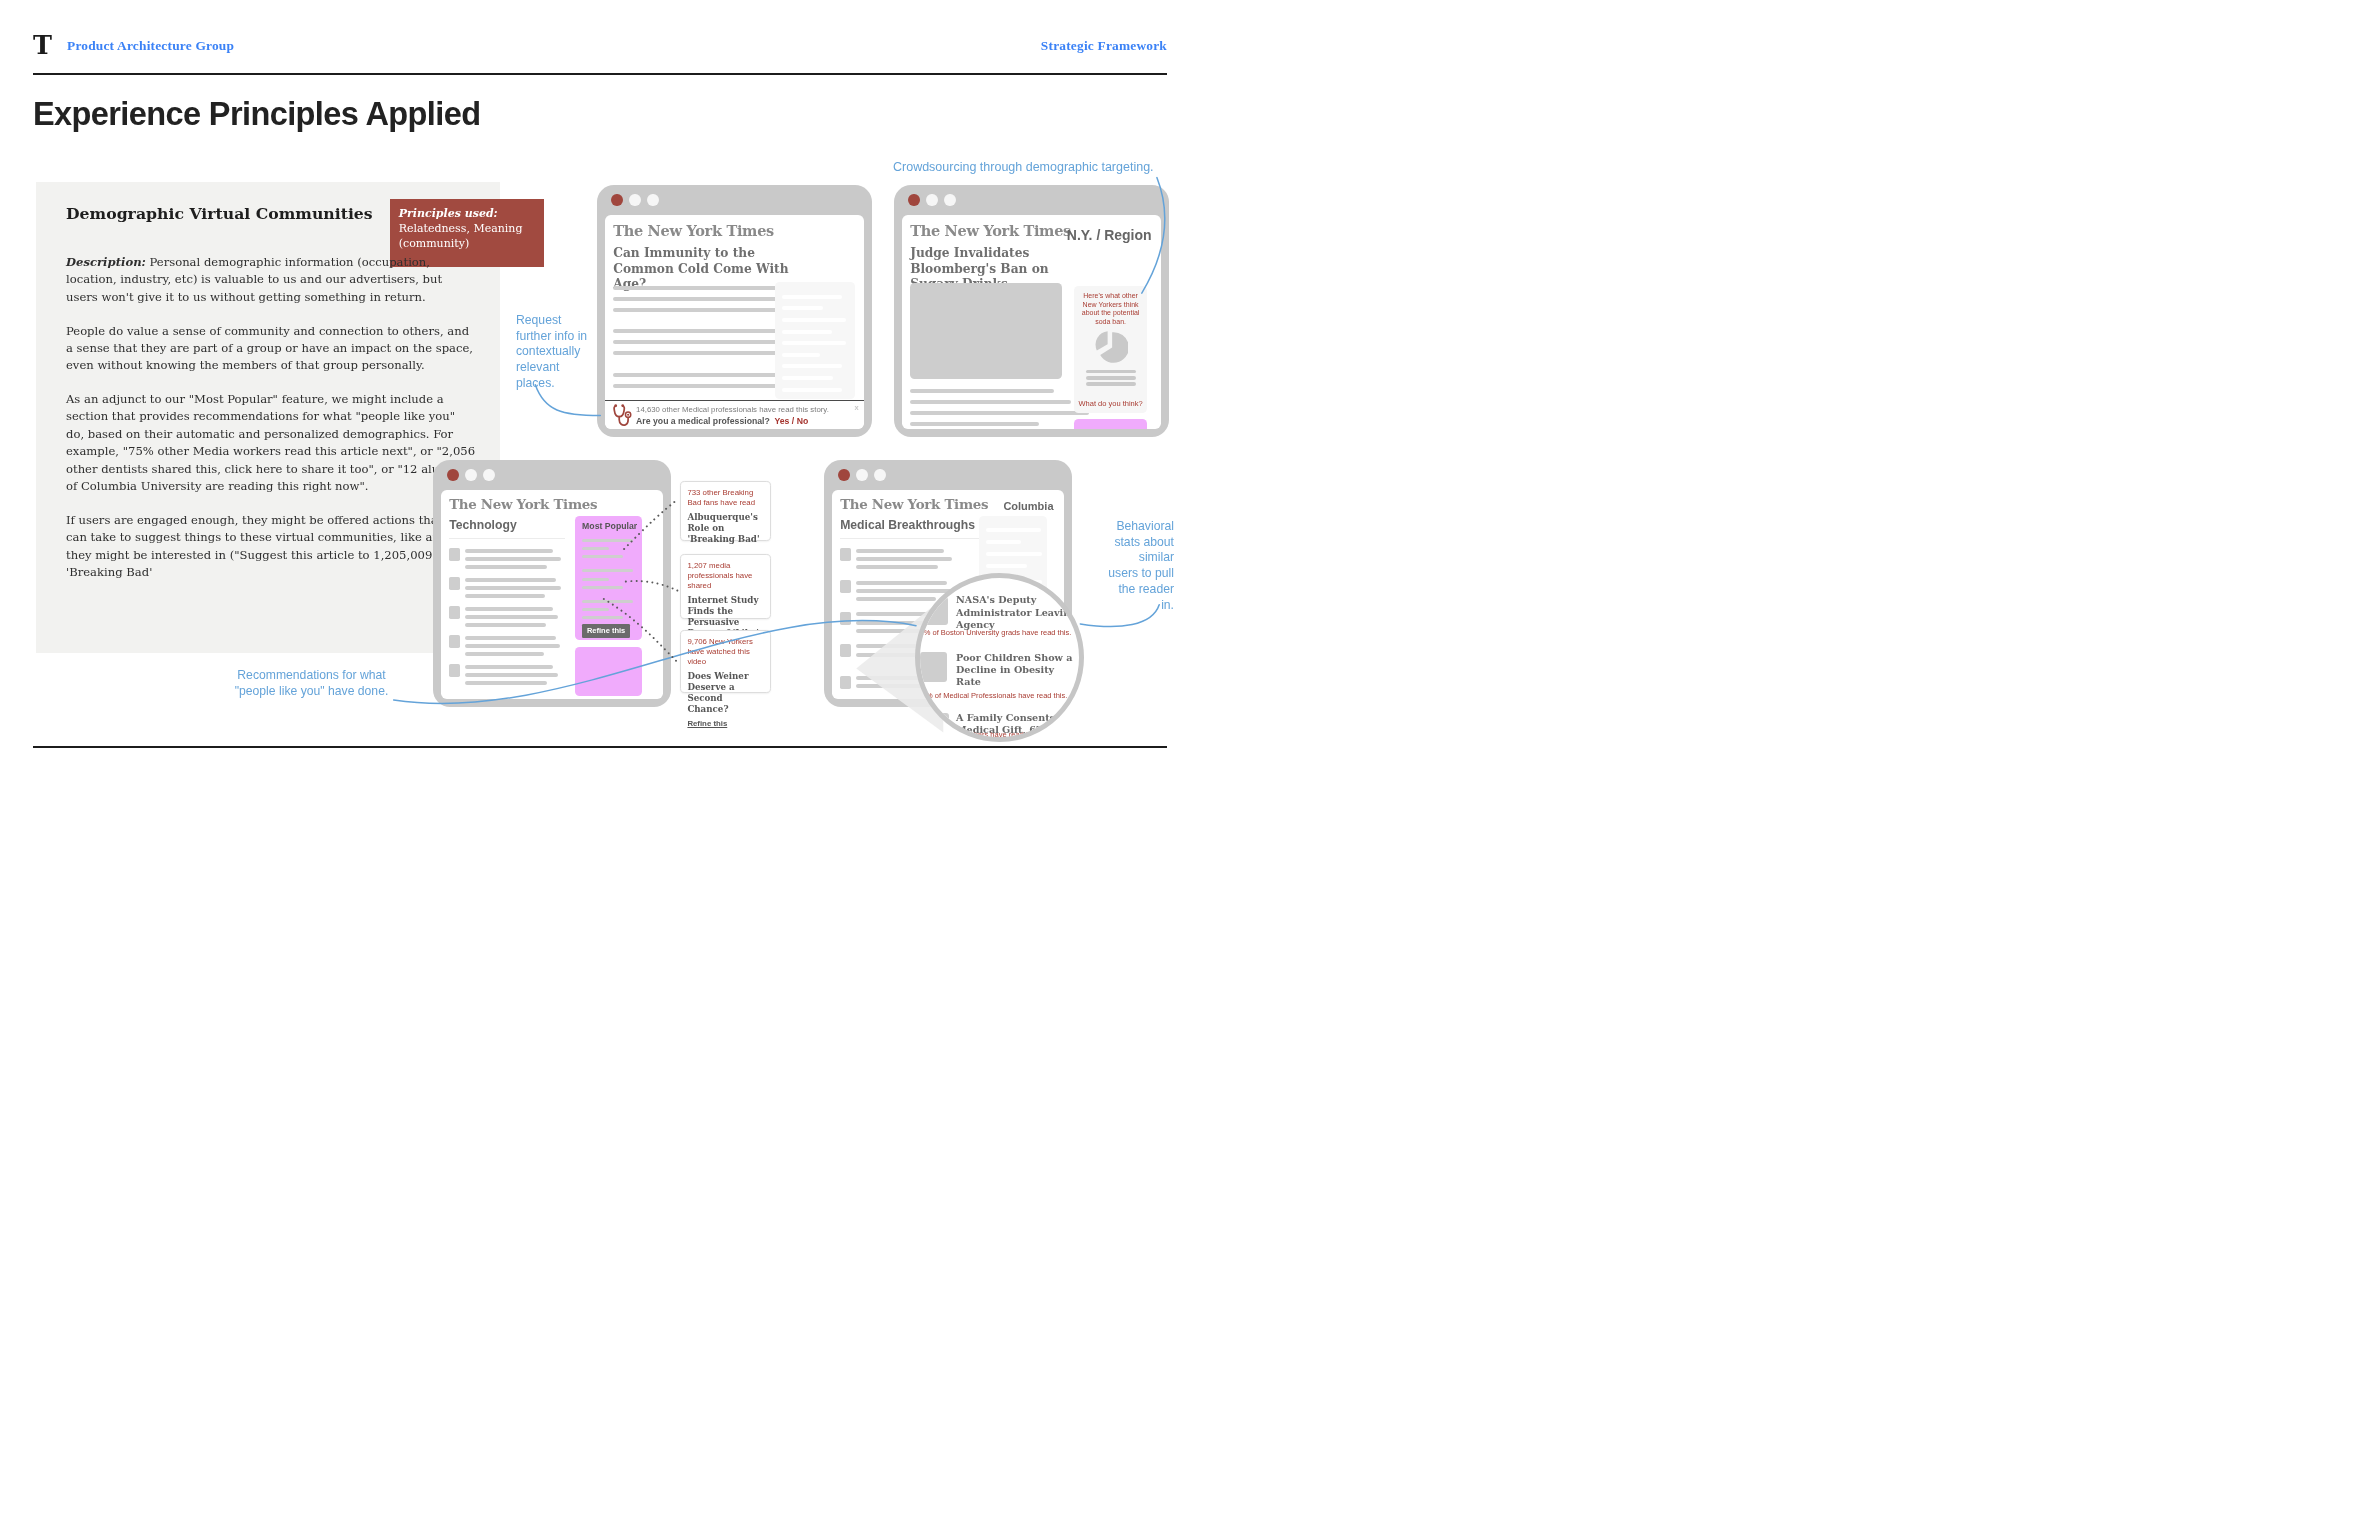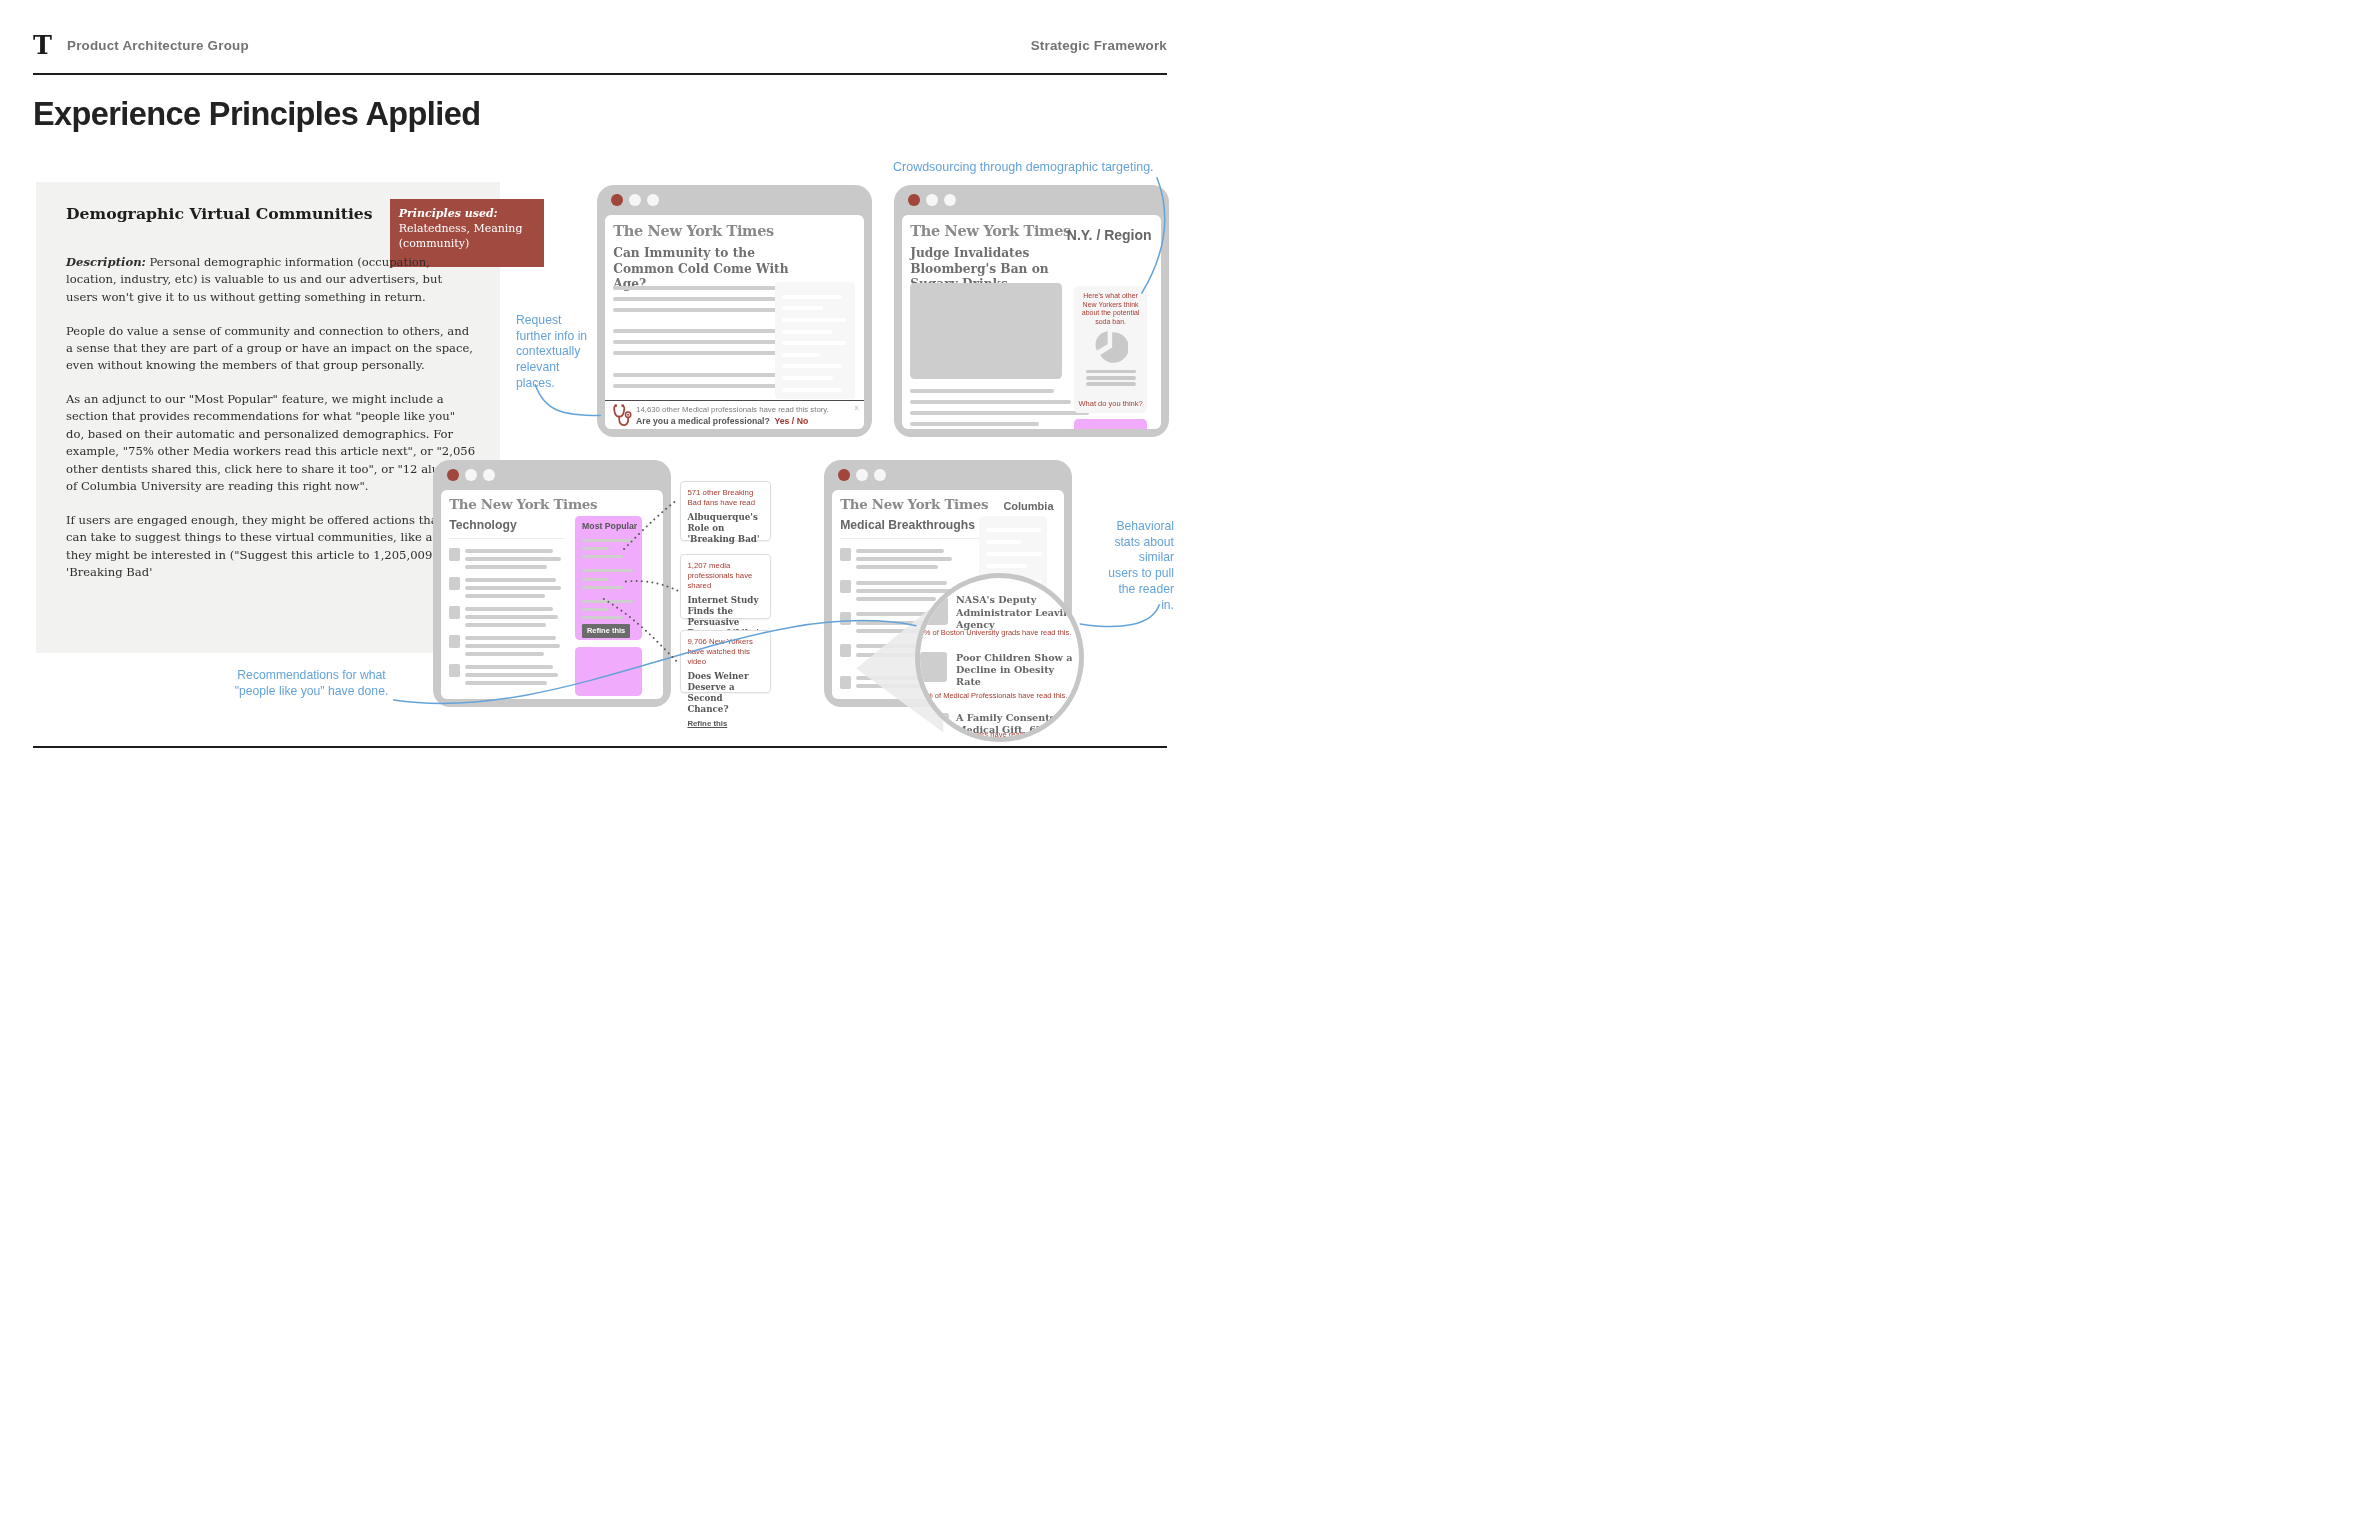--- a/index.html
+++ b/index.html
@@ -3,21 +3,21 @@
 <meta charset="utf-8">
 <style>
   html,body{margin:0;padding:0;background:#fff;}
   #slide{position:relative;width:1189px;height:769px;background:#fff;overflow:hidden;
          font-family:"Liberation Sans",sans-serif;}
   .serif{font-family:"DejaVu Serif",serif;}
   .abs{position:absolute;}
   
   #top-rule{position:absolute;left:33px;right:22px;top:73px;height:1.7px;background:#1c1c1c;}
   #bottom-rule{position:absolute;left:33px;right:22px;top:746px;height:1.7px;background:#1c1c1c;}
-  .brand-text{font-family:Liberation Sans, sans-serif;font-weight:bold;font-size:13.4px;color:#737373;letter-spacing:0.2px;}
+  .brand-text{font-family:Liberation Serif, serif;font-weight:bold;font-size:13.4px;color:#3b82f6;letter-spacing:0.2px;}
   #page-title{font-weight:bold;font-size:32.5px;color:#222;letter-spacing:-0.6px;
               transform:scaleX(.86);transform-origin:left;white-space:nowrap;}
   
   #concept-panel{position:absolute;left:36px;top:182px;width:464px;height:471px;background:#f2f2f0;}
   #concept-heading{position:absolute;left:66px;top:204px;font-size:15.7px;font-weight:bold;color:#1e1e1e;}
   #principles-box{position:absolute;left:390px;top:199px;width:154px;height:68px;background:#a14a40;
                   color:#fff;padding:7px 8.7px;box-sizing:border-box;font-family:"DejaVu Serif",serif;
                   font-size:11px;line-height:15px;}
   #concept-body{position:absolute;left:66px;top:254px;width:410px;font-family:"DejaVu Serif",serif;
                 font-size:11.6px;line-height:17.4px;color:#2e2e2e;}
@@ -220,21 +220,21 @@
         <i class="bar thin" style="left:7px;top:84px;width:51px;"></i>
         <i class="bar thin" style="left:7px;top:92px;width:27px;"></i>
         <i class="bar thin" style="left:7px;top:100px;width:41px;"></i>
         <div class="btn-dark" style="left:7px;top:108px;width:48px;height:14px;">Refine this</div>
       </div>
       <div class="panel" style="left:134px;top:157px;width:67px;height:49px;"></div>
     </div>
   </div>
 
   <div class="callout" style="top:481px;height:60px;">
-    <div class="stat">571 other Breaking Bad fans have read</div>
+    <div class="stat">733 other Breaking Bad fans have read</div>
     <div class="ctitle">Albuquerque's Role on 'Breaking Bad'</div>
   </div>
   <div class="callout" style="top:554px;height:65px;">
     <div class="stat">1,207 media professionals have shared</div>
     <div class="ctitle">Internet Study Finds the Persuasive Power of 'Like'</div>
     <span class="clink">Refine this</span>
   </div>
   <div class="callout" style="top:630px;height:63px;">
     <div class="stat">9,706 New Yorkers have watched this video</div>
     <div class="ctitle">Does Weiner Deserve a Second Chance?</div>

